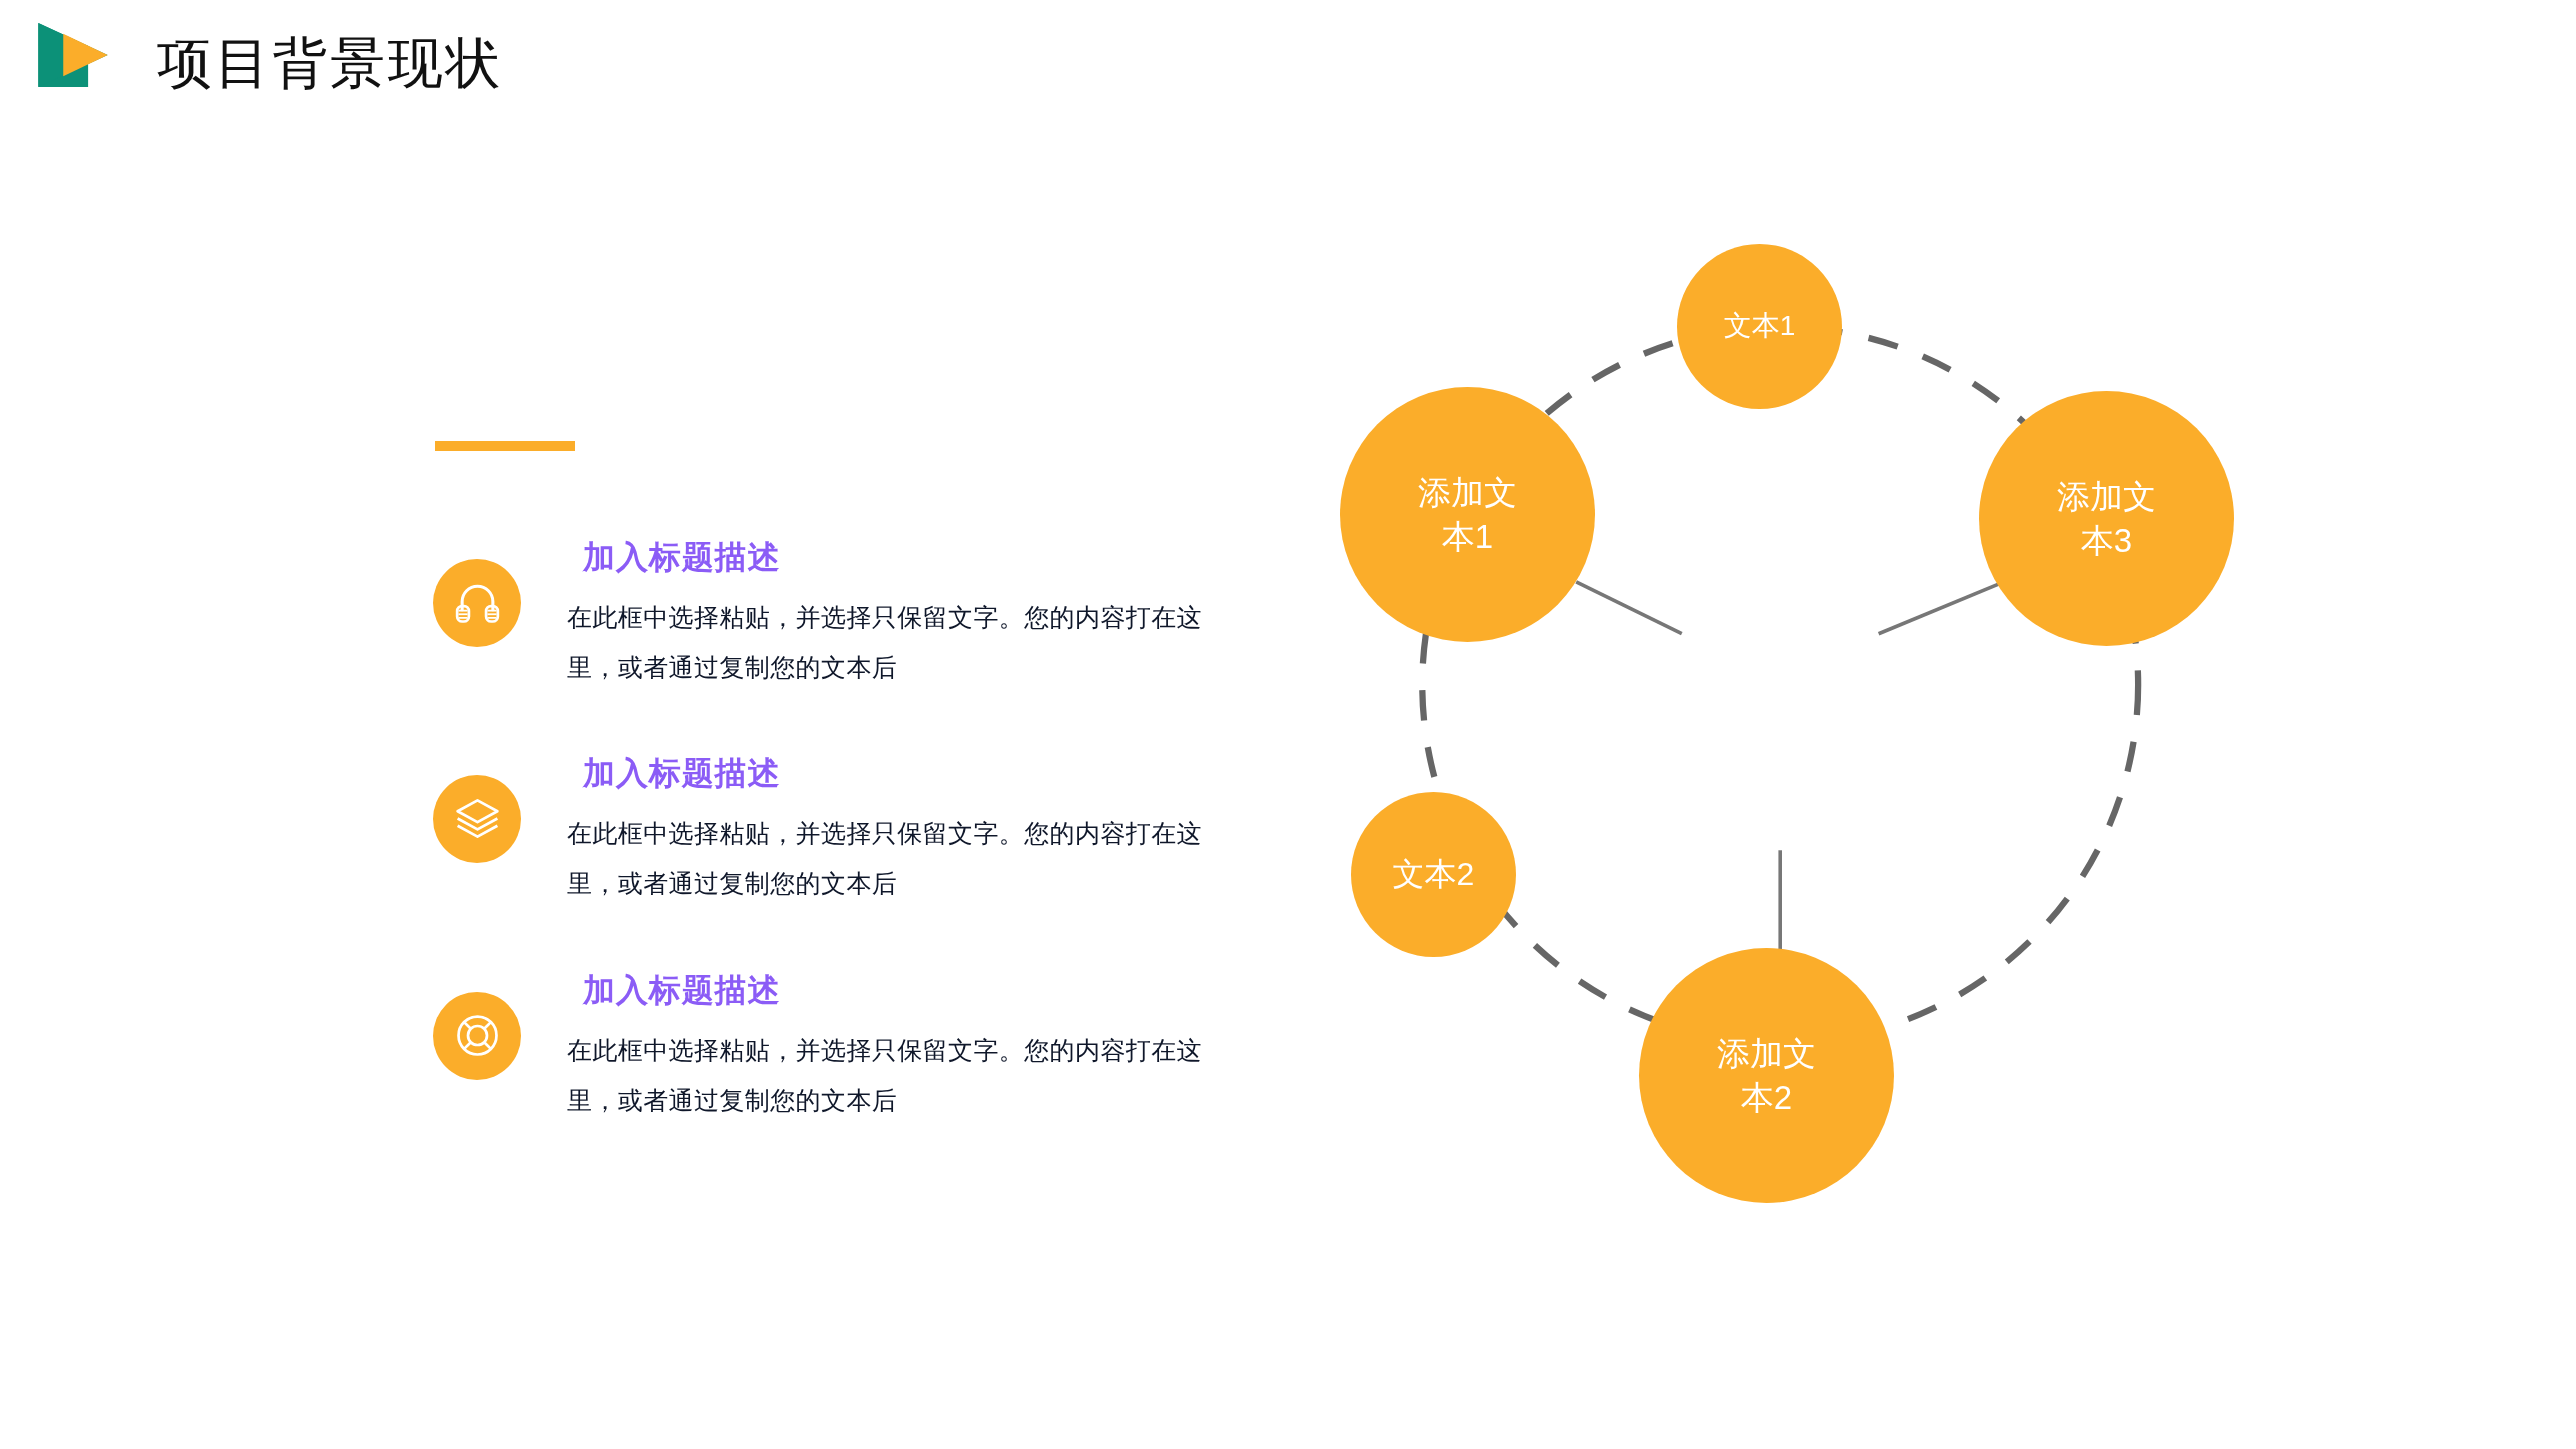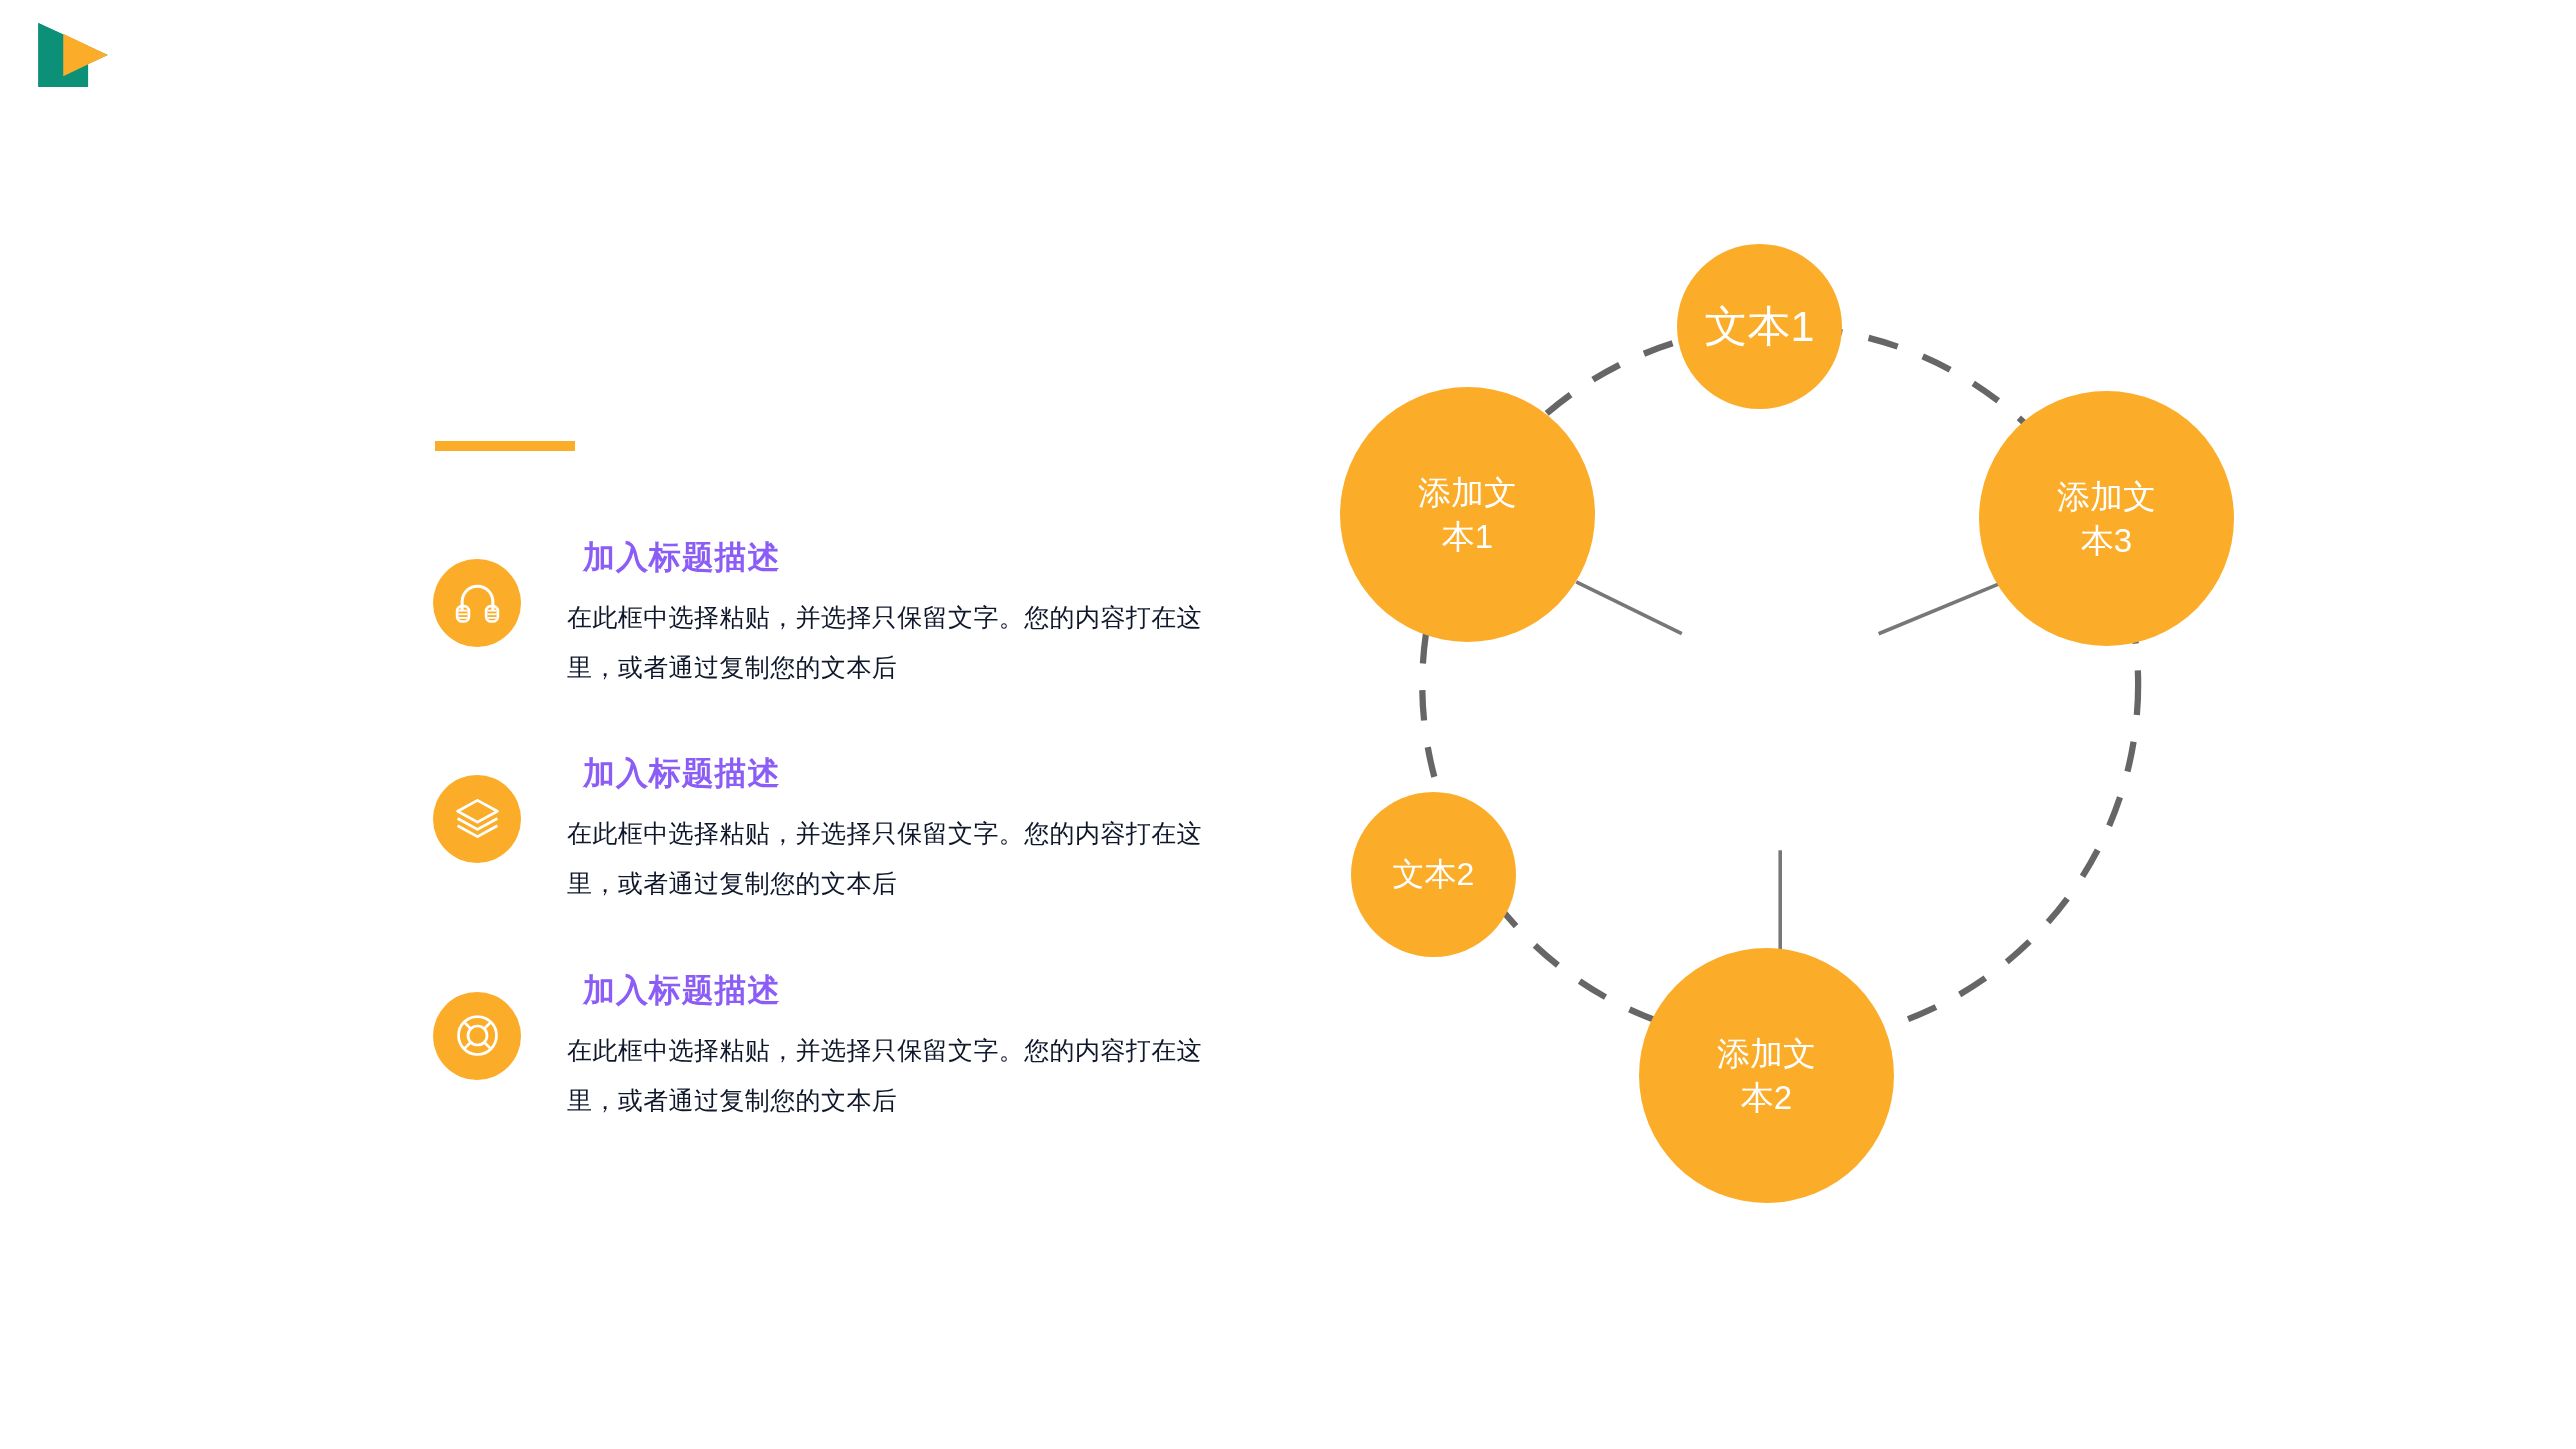--- a/index.html
+++ b/index.html
@@ -156,21 +156,21 @@
   }
   #node-big-2 {
     left: 342px; top: 742px;
     width: 255px; height: 255px;
     font-size: 33px;
     z-index: 2;
   }
   #node-small-1 {
     left: 380px; top: 38px;
     width: 165px; height: 165px;
-    font-size: 43px;
+    font-size: 28px;
     z-index: 2;
   }
   #node-small-2 {
     left: 54px; top: 586px;
     width: 165px; height: 165px;
     font-size: 32px;
     z-index: 2;
   }
   #node-small-3 {
     left: 765px; top: 595px;
@@ -185,20 +185,21 @@
 <div id="slide-header">
 
   <div id="brand-logo">
     <svg width="70" height="64" viewBox="0 0 78 72" xmlns="http://www.w3.org/2000/svg">
       <polygon points="0,0 56,26 56,72 0,72" fill="#0C9178"></polygon>
       <polygon points="0,0 78,36 0,72" fill="#0C9178"></polygon>
       <polygon points="28,12 78,36 28,60" fill="#FBAD2A"></polygon>
     </svg>
   </div>
 
+  <div id="page-title">项目背景现状</div>
 </div>
 
 <div id="left-panel">
 
   <div id="accent-bar"></div>
 
   <div class="feature-item" id="feature-item-0">
     <div class="feature-icon">
       <svg width="47" height="47" viewBox="0 0 52 52" xmlns="http://www.w3.org/2000/svg">
         <path d="M9 34 L9 25 A17 17 0 0 1 43 25 L43 34" fill="none" stroke="#ffffff" stroke-width="3.4" stroke-linecap="round"></path>

